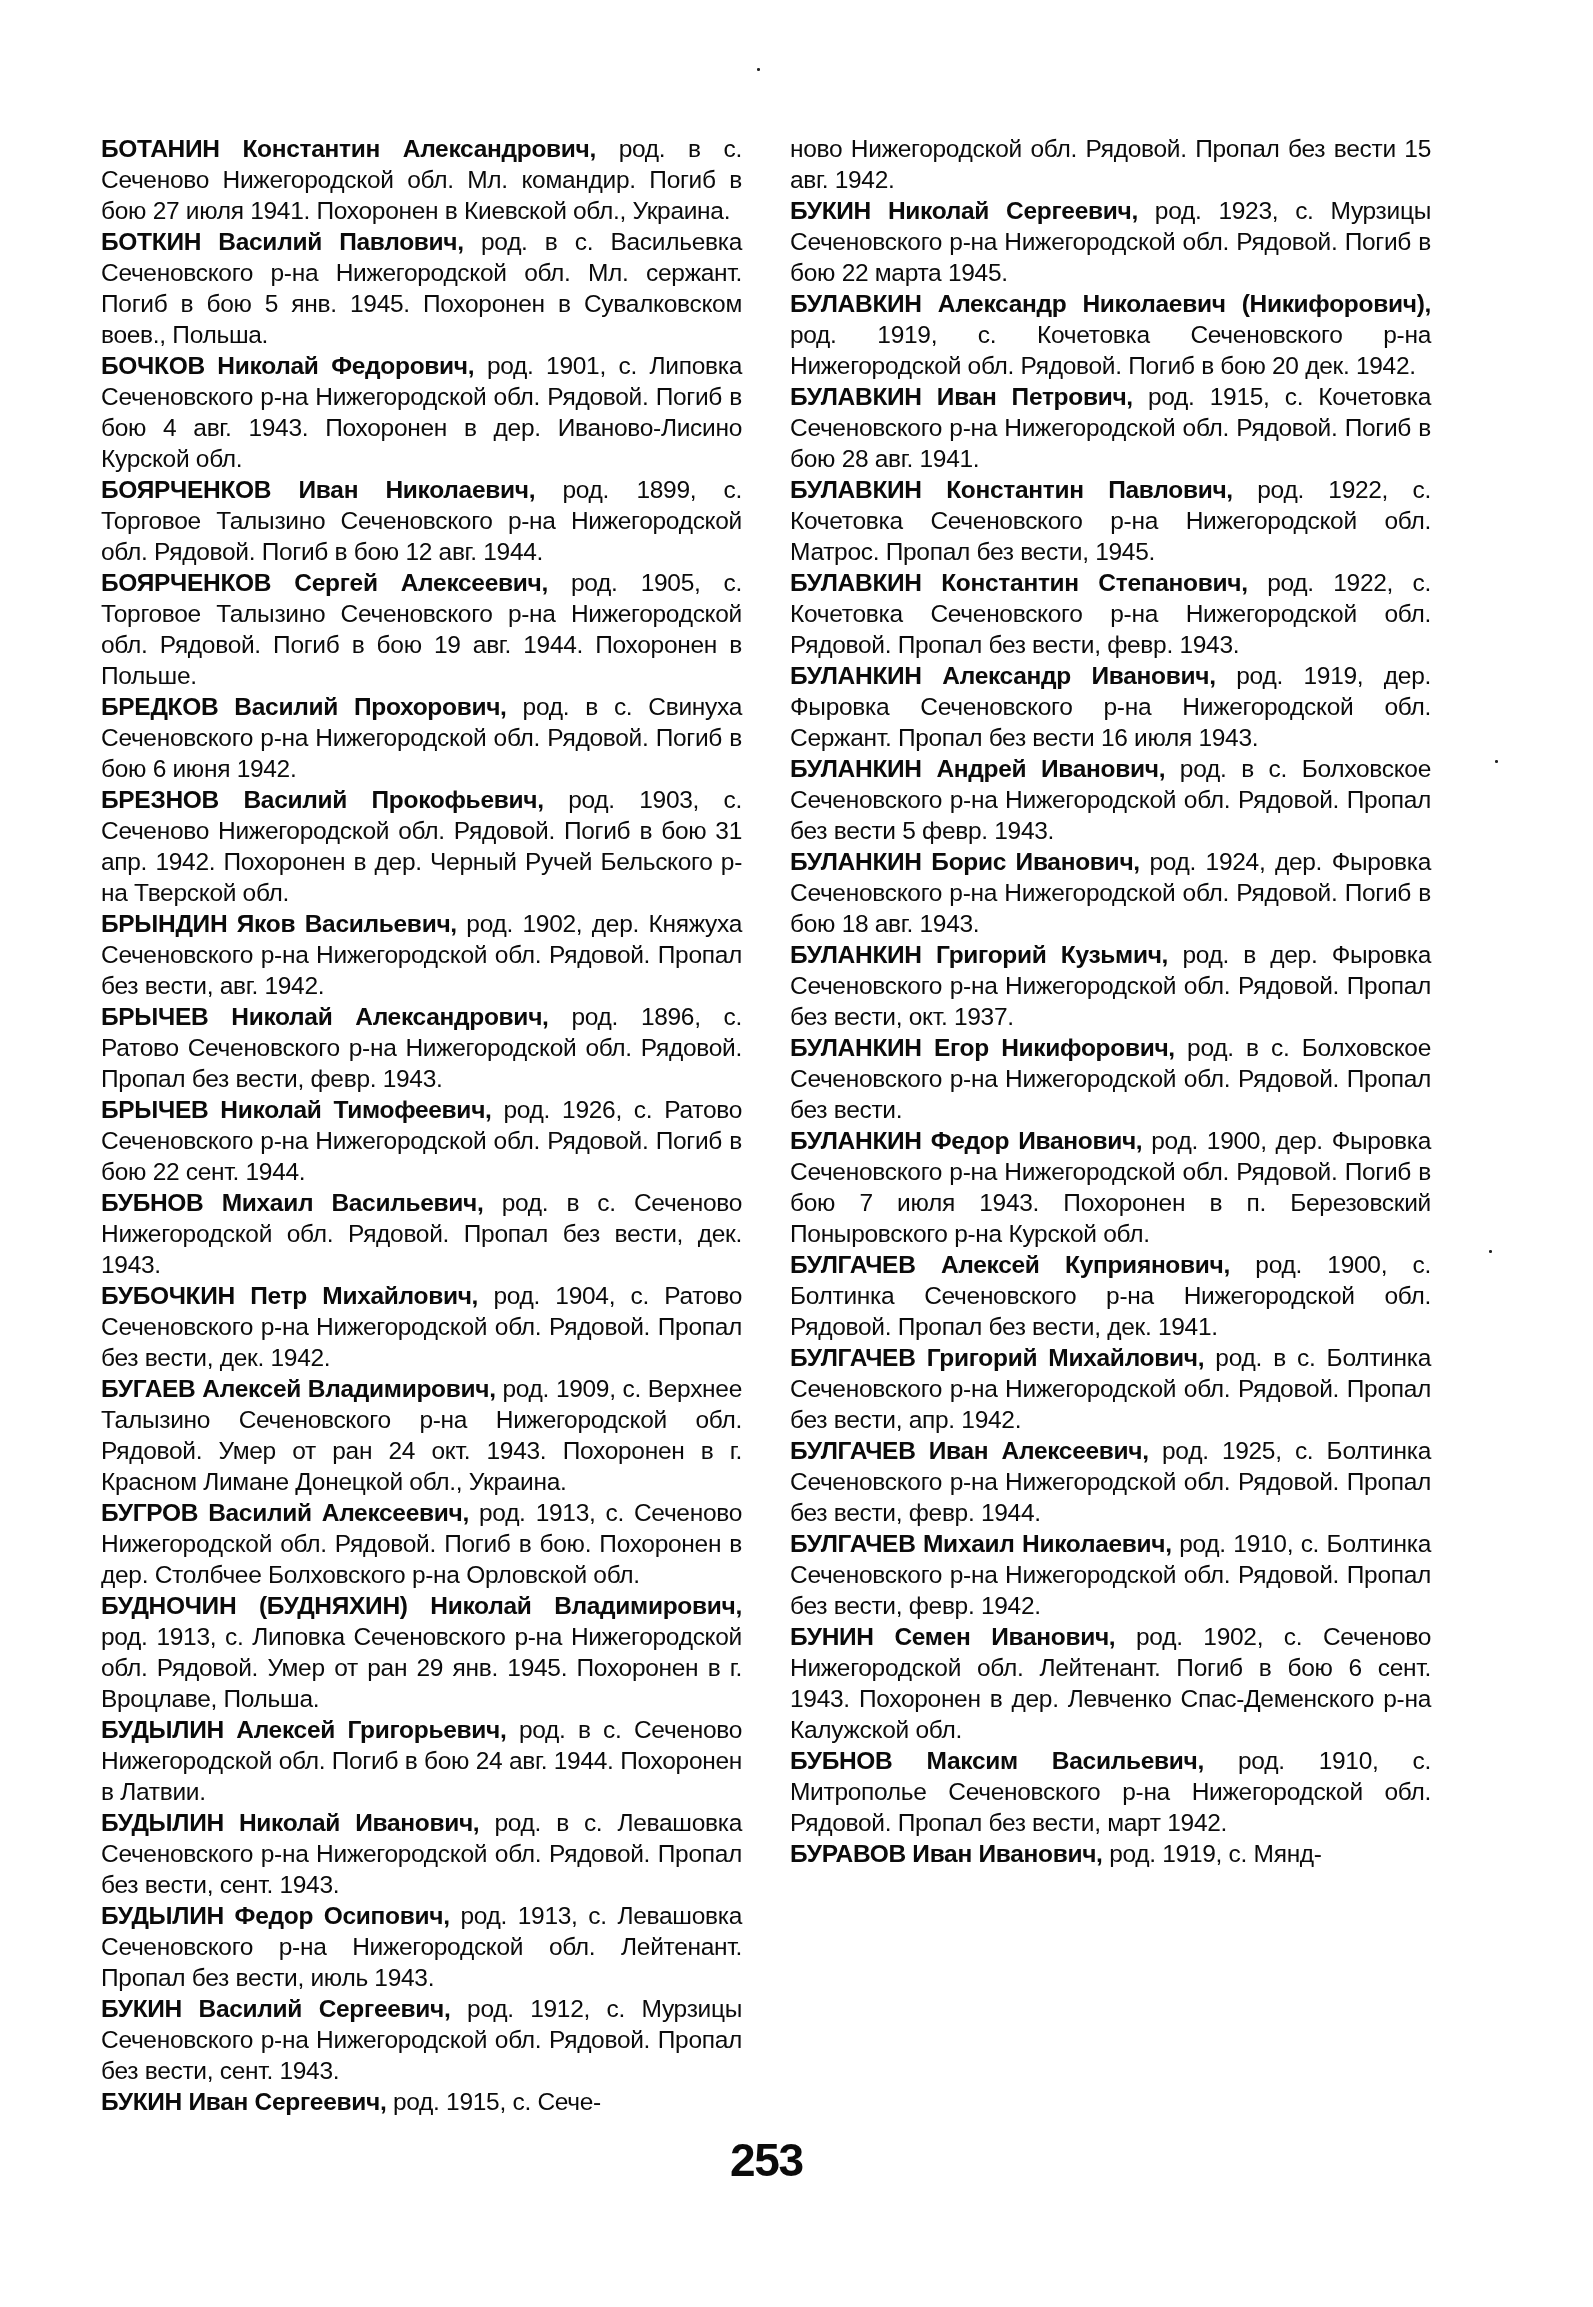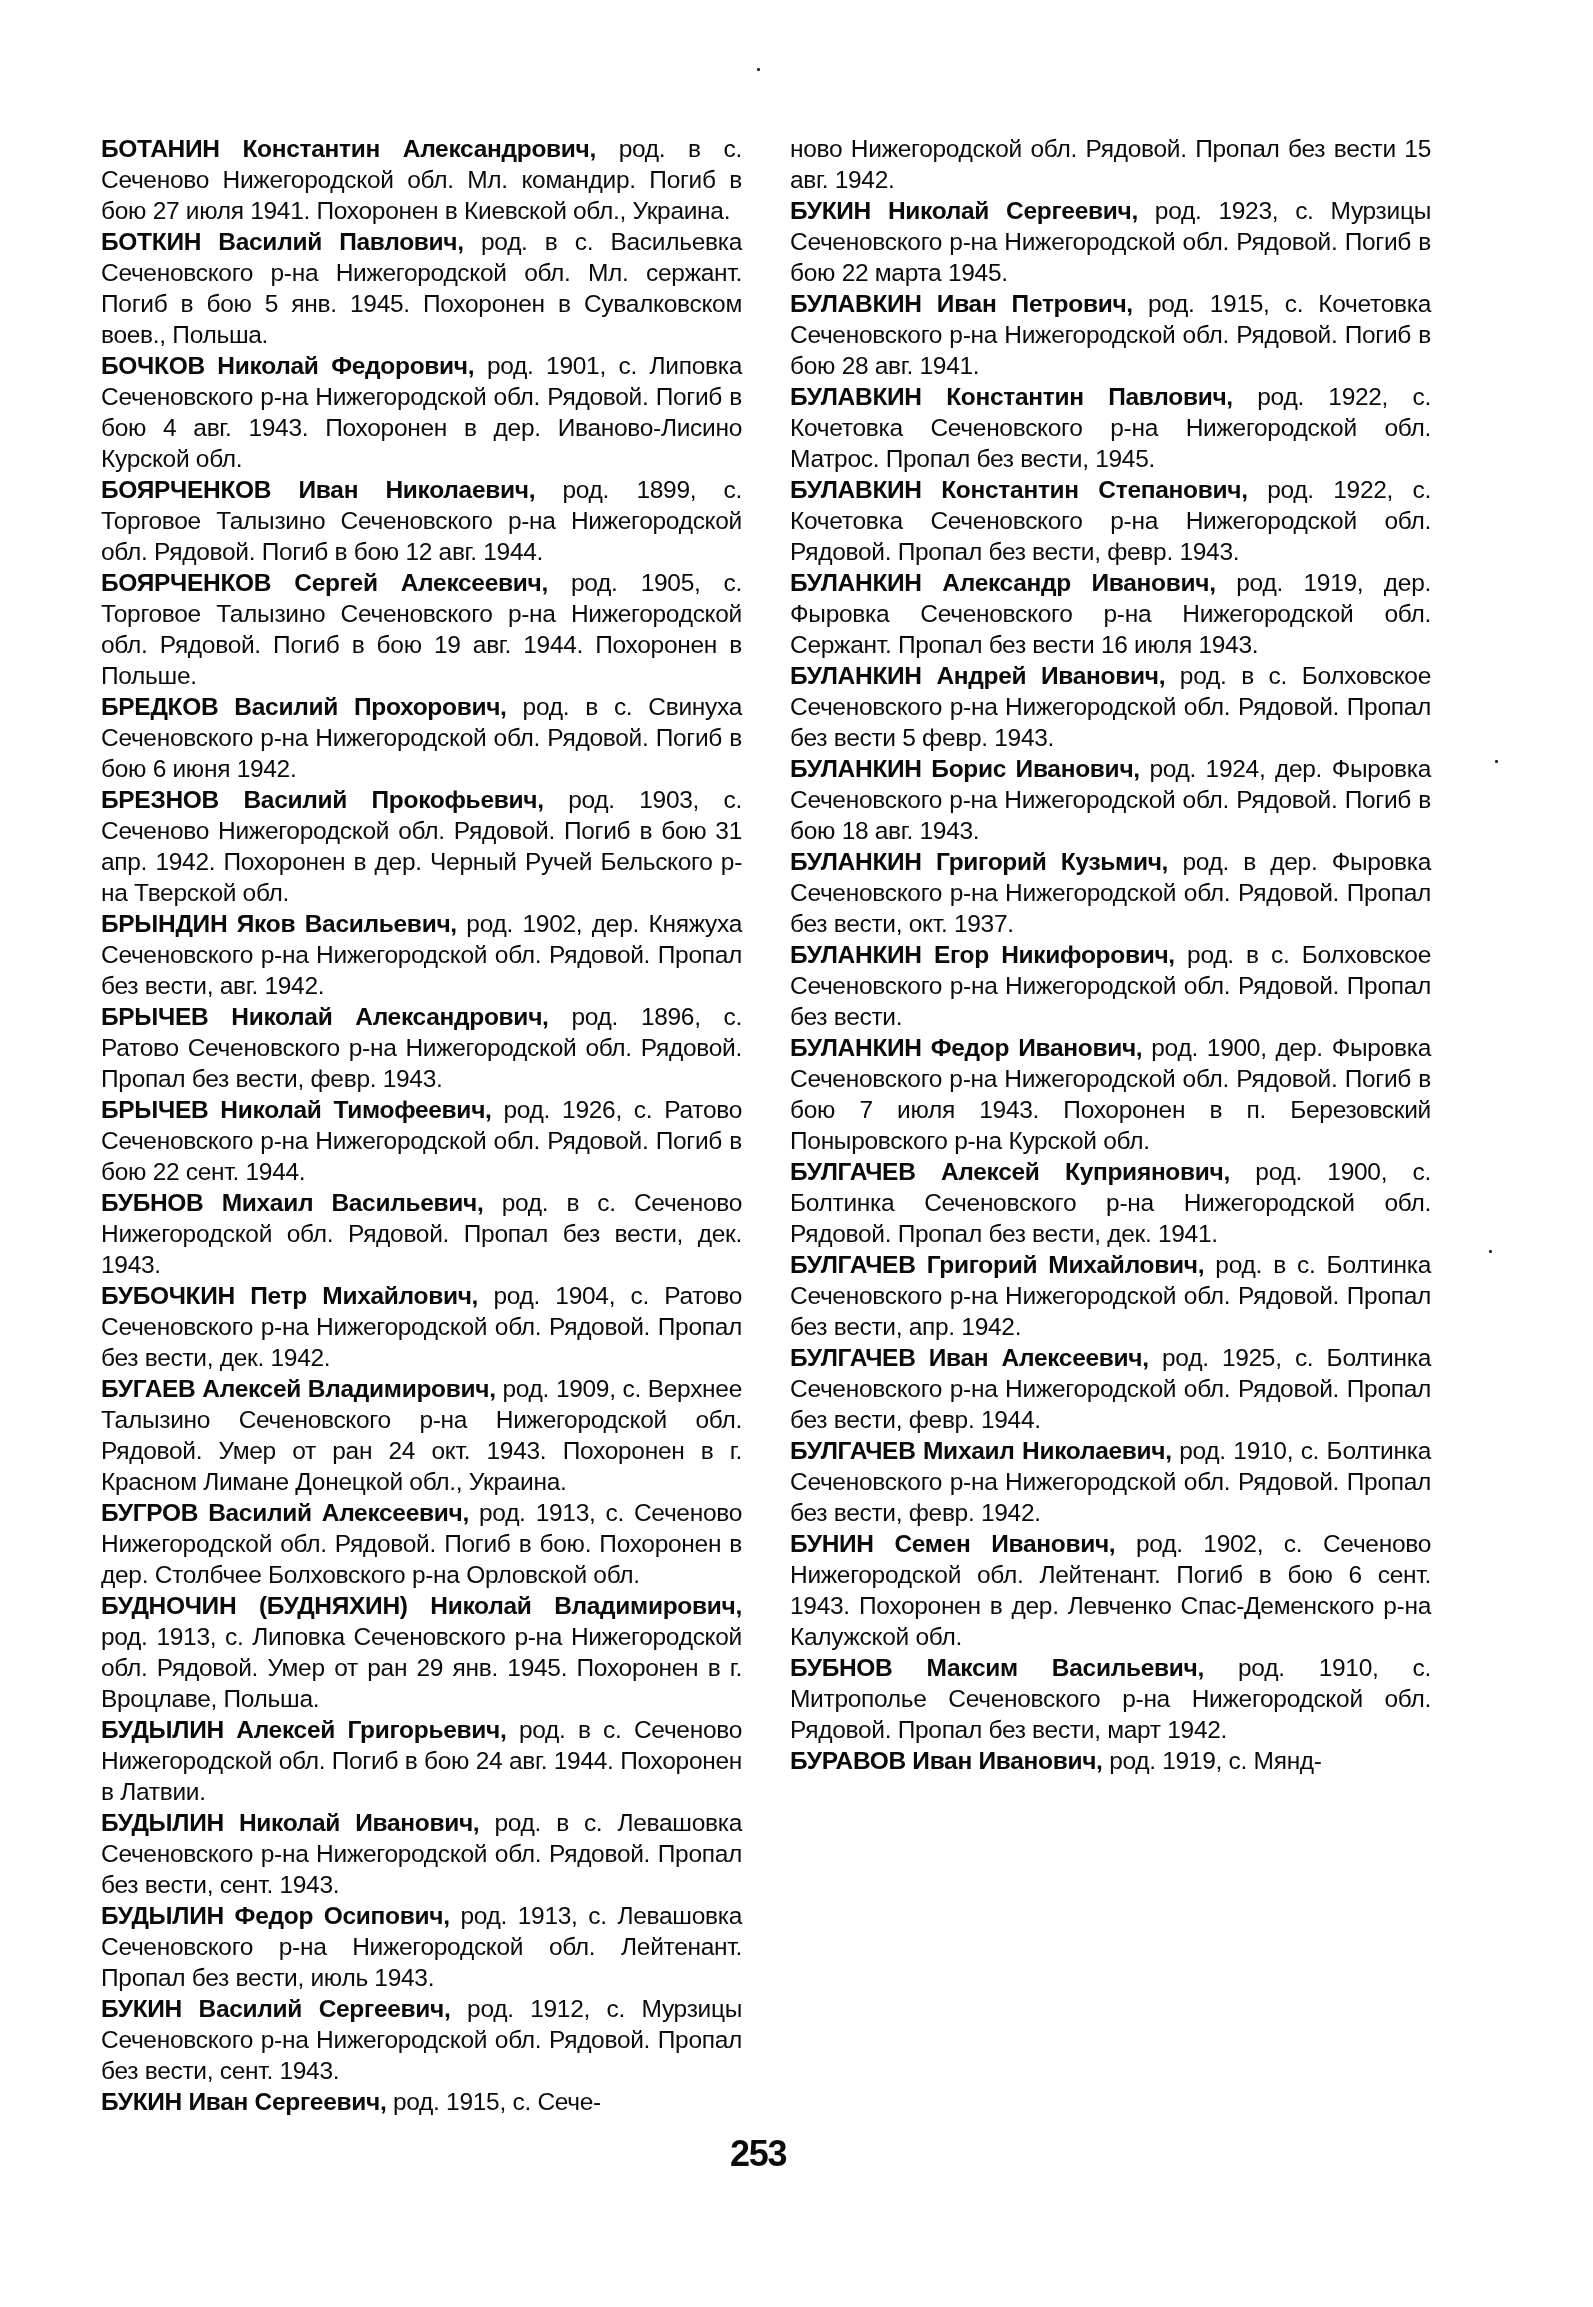--- a/index.html
+++ b/index.html
@@ -11,21 +11,21 @@
     font-size: 24.5px; line-height: 31px; color: #0b0b0b;
     text-align: justify; letter-spacing: -0.3px;
   }
   .col-left { left: 101px; }
   .col-right { left: 790px; }
   .entry { margin: 0; padding: 0; }
   .entry .name { font-weight: bold; }
   .page-number {
     position: absolute; left: 730px; top: 2133px;
     font-family: "Liberation Sans", "DejaVu Sans", sans-serif;
-    font-size: 36px; font-weight: bold; color: #0b0b0b; letter-spacing: -1.3px;
+    font-size: 46px; font-weight: bold; color: #0b0b0b; letter-spacing: -1.3px;
   }
   .speck { position: absolute; width: 2.5px; height: 2.5px; background: #222; border-radius: 1.3px; }
 </style>
 </head>
 <body>
 
 <div class="page">
 
   <div class="col col-left">
       <p class="entry"><span class="name">БОТАНИН Константин Александрович,</span><span class="details"> род. в с. Сеченово Нижегородской обл. Мл. командир. Погиб в бою 27 июля 1941. Похоронен в Киевской обл., Украина.</span></p>
@@ -45,20 +45,21 @@
       <p class="entry"><span class="name">БУДНОЧИН (БУДНЯХИН) Николай Владимирович,</span><span class="details"> род. 1913, с. Липовка Сеченовского р-на Нижегородской обл. Рядовой. Умер от ран 29 янв. 1945. Похоронен в г. Вроцлаве, Польша.</span></p>
       <p class="entry"><span class="name">БУДЫЛИН Алексей Григорьевич,</span><span class="details"> род. в с. Сеченово Нижегородской обл. Погиб в бою 24 авг. 1944. Похоронен в Латвии.</span></p>
       <p class="entry"><span class="name">БУДЫЛИН Николай Иванович,</span><span class="details"> род. в с. Левашовка Сеченовского р-на Нижегородской обл. Рядовой. Пропал без вести, сент. 1943.</span></p>
       <p class="entry"><span class="name">БУДЫЛИН Федор Осипович,</span><span class="details"> род. 1913, с. Левашовка Сеченовского р-на Нижегородской обл. Лейтенант. Пропал без вести, июль 1943.</span></p>
       <p class="entry"><span class="name">БУКИН Василий Сергеевич,</span><span class="details"> род. 1912, с. Мурзицы Сеченовского р-на Нижегородской обл. Рядовой. Пропал без вести, сент. 1943.</span></p>
       <p class="entry"><span class="name">БУКИН Иван Сергеевич,</span><span class="details"> род. 1915, с. Сече-</span></p>
     </div>
   <div class="col col-right">
       <p class="entry"><span class="name"></span><span class="details">ново Нижегородской обл. Рядовой. Пропал без вести 15 авг. 1942.</span></p>
       <p class="entry"><span class="name">БУКИН Николай Сергеевич,</span><span class="details"> род. 1923, с. Мурзицы Сеченовского р-на Нижегородской обл. Рядовой. Погиб в бою 22 марта 1945.</span></p>
+      <p class="entry"><span class="name">БУЛАВКИН Александр Николаевич (Никифорович),</span><span class="details"> род. 1919, с. Кочетовка Сеченовского р-на Нижегородской обл. Рядовой. Погиб в бою 20 дек. 1942.</span></p>
       <p class="entry"><span class="name">БУЛАВКИН Иван Петрович,</span><span class="details"> род. 1915, с. Кочетовка Сеченовского р-на Нижегородской обл. Рядовой. Погиб в бою 28 авг. 1941.</span></p>
       <p class="entry"><span class="name">БУЛАВКИН Константин Павлович,</span><span class="details"> род. 1922, с. Кочетовка Сеченовского р-на Нижегородской обл. Матрос. Пропал без вести, 1945.</span></p>
       <p class="entry"><span class="name">БУЛАВКИН Константин Степанович,</span><span class="details"> род. 1922, с. Кочетовка Сеченовского р-на Нижегородской обл. Рядовой. Пропал без вести, февр. 1943.</span></p>
       <p class="entry"><span class="name">БУЛАНКИН Александр Иванович,</span><span class="details"> род. 1919, дер. Фыровка Сеченовского р-на Нижегородской обл. Сержант. Пропал без вести 16 июля 1943.</span></p>
       <p class="entry"><span class="name">БУЛАНКИН Андрей Иванович,</span><span class="details"> род. в с. Болховское Сеченовского р-на Нижегородской обл. Рядовой. Пропал без вести 5 февр. 1943.</span></p>
       <p class="entry"><span class="name">БУЛАНКИН Борис Иванович,</span><span class="details"> род. 1924, дер. Фыровка Сеченовского р-на Нижегородской обл. Рядовой. Погиб в бою 18 авг. 1943.</span></p>
       <p class="entry"><span class="name">БУЛАНКИН Григорий Кузьмич,</span><span class="details"> род. в дер. Фыровка Сеченовского р-на Нижегородской обл. Рядовой. Пропал без вести, окт. 1937.</span></p>
       <p class="entry"><span class="name">БУЛАНКИН Егор Никифорович,</span><span class="details"> род. в с. Болховское Сеченовского р-на Нижегородской обл. Рядовой. Пропал без вести.</span></p>
       <p class="entry"><span class="name">БУЛАНКИН Федор Иванович,</span><span class="details"> род. 1900, дер. Фыровка Сеченовского р-на Нижегородской обл. Рядовой. Погиб в бою 7 июля 1943. Похоронен в п. Березовский Поныровского р-на Курской обл.</span></p>
       <p class="entry"><span class="name">БУЛГАЧЕВ Алексей Куприянович,</span><span class="details"> род. 1900, с. Болтинка Сеченовского р-на Нижегородской обл. Рядовой. Пропал без вести, дек. 1941.</span></p>

